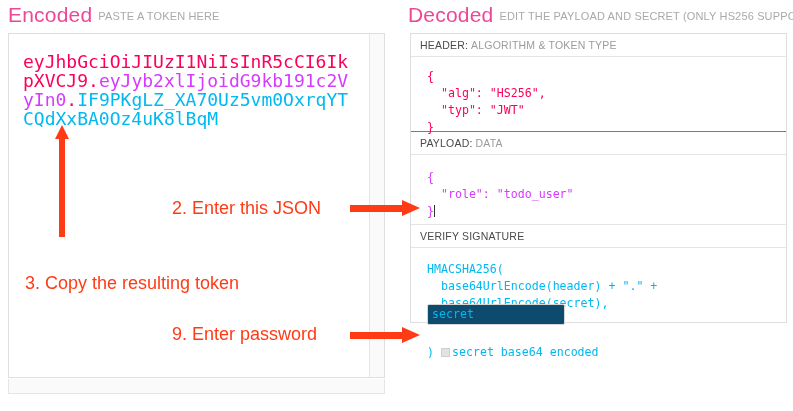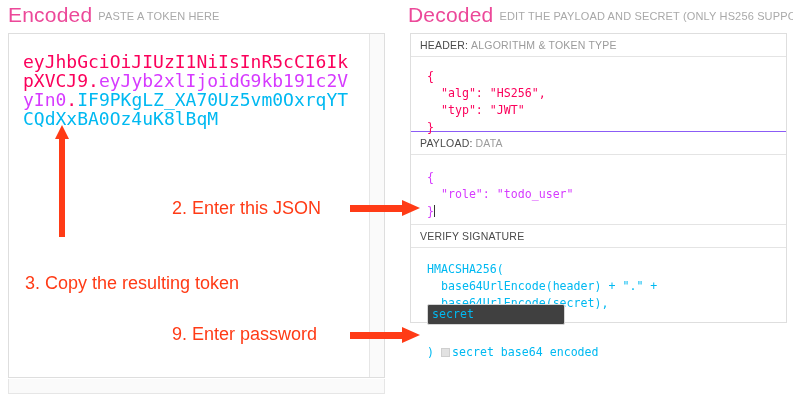--- a/index.html
+++ b/index.html
@@ -135,21 +135,21 @@
     background: #333;
     vertical-align: -2px;
   }
 
   #secret-input {
     font-family: "DejaVu Sans Mono", monospace;
     font-size: 11.6px;
     color: #00b9f1;
     border: 1px solid #d6d6d6;
     border-radius: 2px;
-    background: #404040;
+    background: #0c4a6e;
     width: 128px;
     height: 17px;
     line-height: 17px;
     padding: 1px 4px;
     box-sizing: content-box;
     margin-left: 8px;
     outline: none;
   }
   #b64-row {
     font-family: "DejaVu Sans Mono", monospace;

